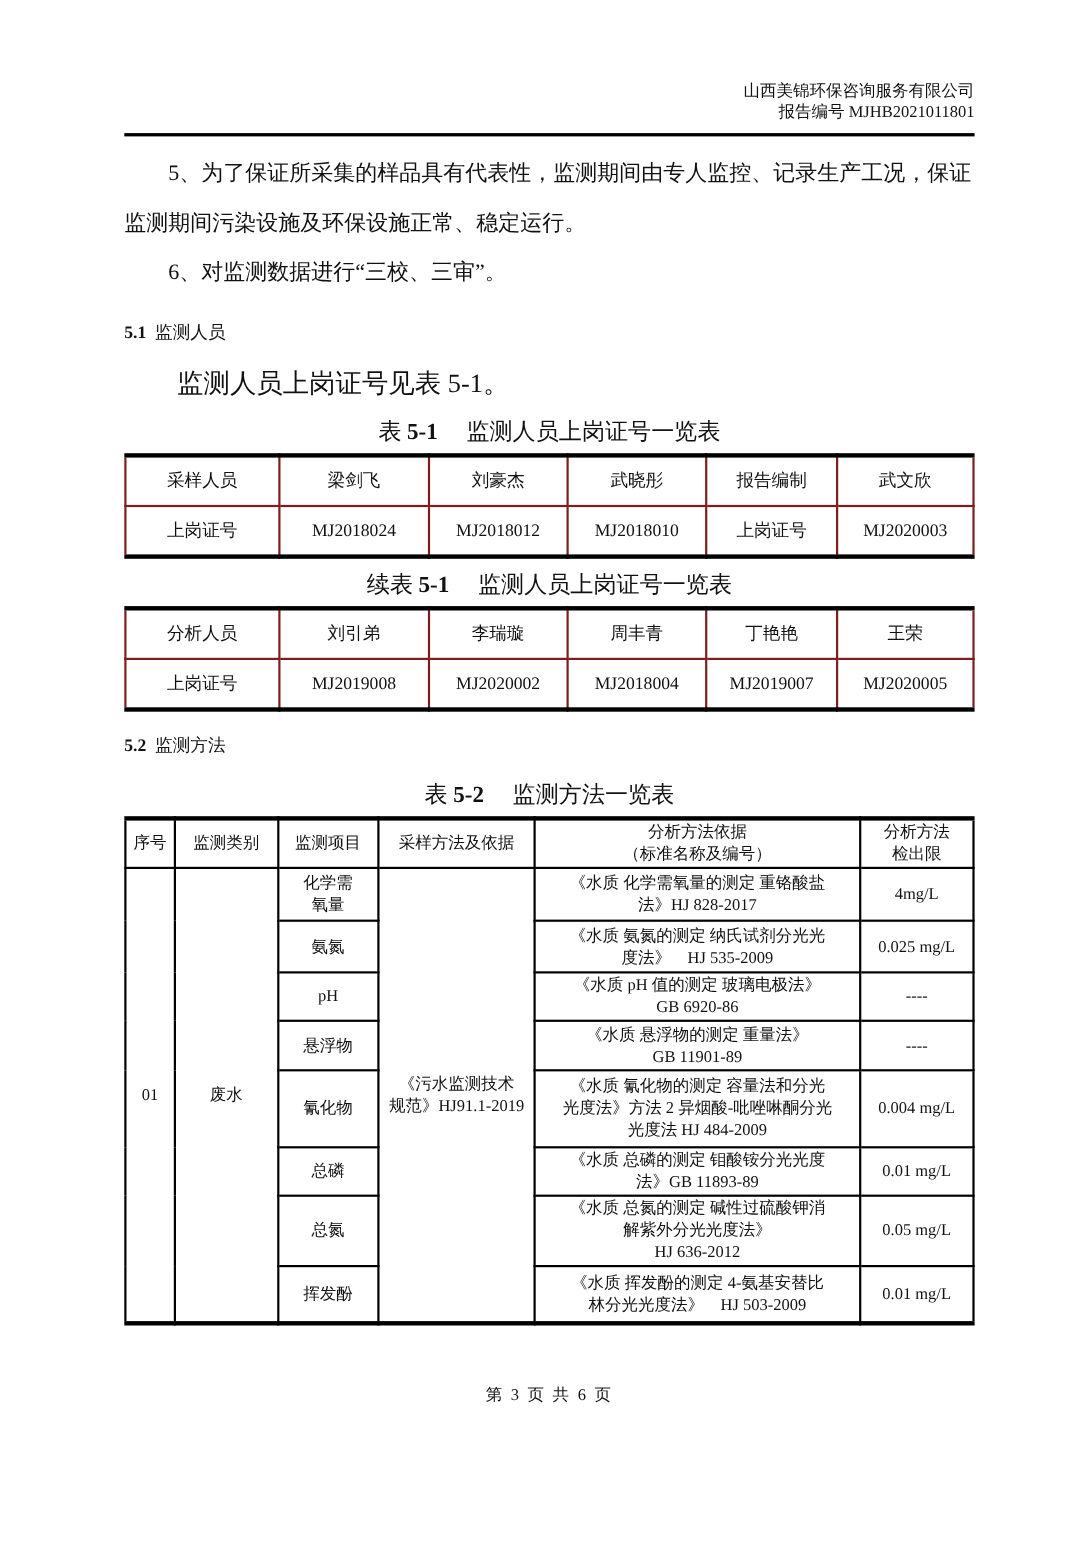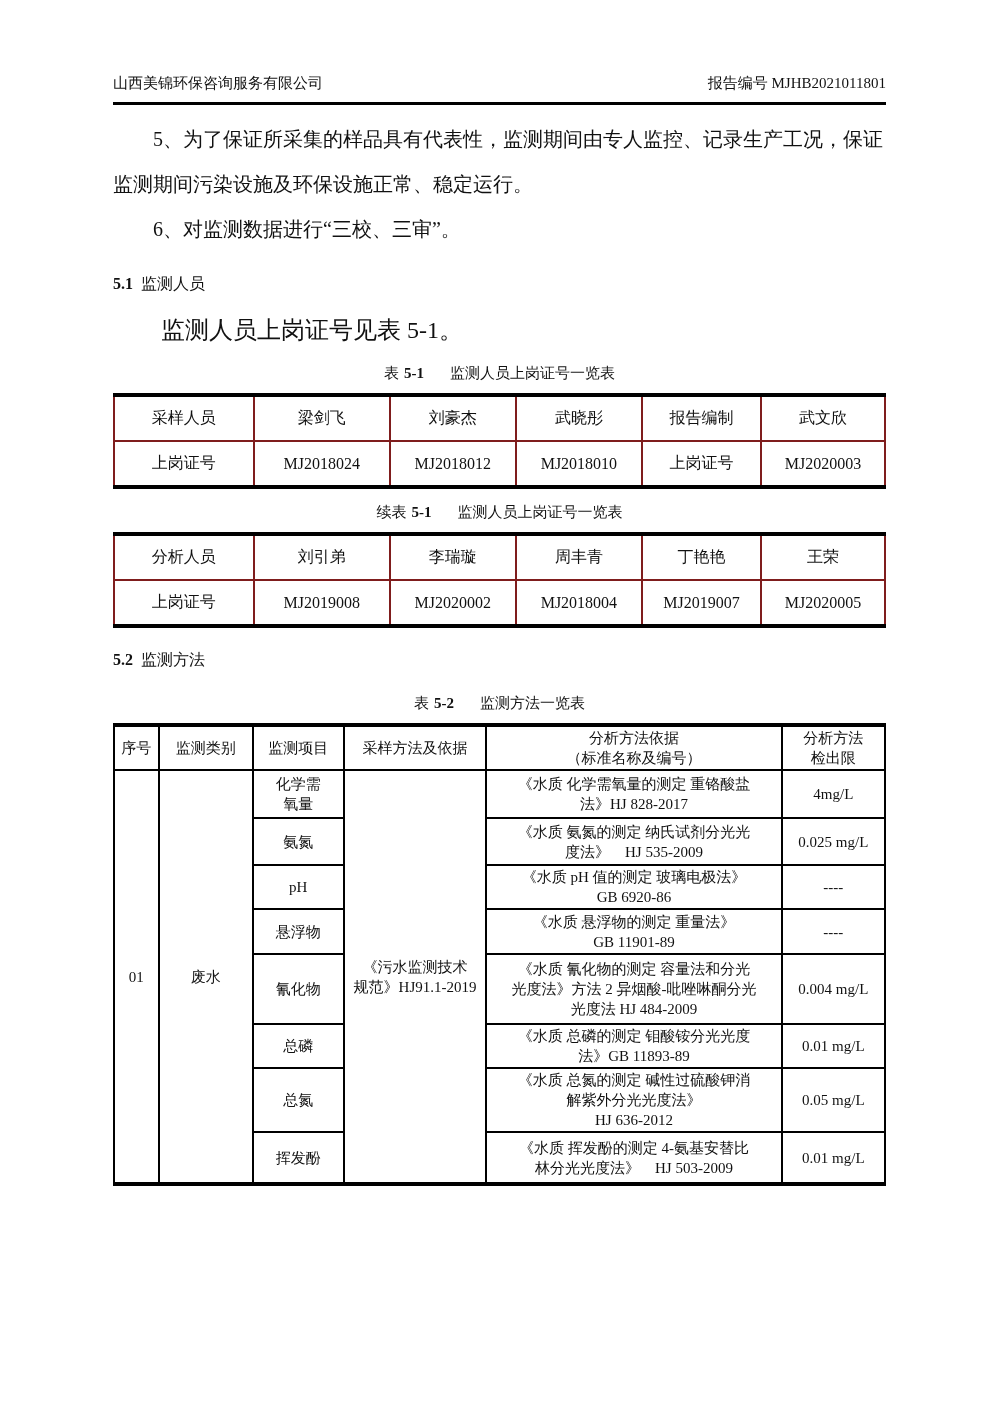--- a/index.html
+++ b/index.html
@@ -6,32 +6,32 @@
   body {
     width:992px; height:1403px; background:#ffffff; color:#111;
     font-family:"Liberation Serif","DejaVu Serif",serif;
     position:relative; overflow:hidden;
   }
   .content { width:773px; margin-left:113px; }
 
   .page-header {
     display:flex; justify-content:space-between; align-items:flex-end;
     padding-top:74px; padding-bottom:9px; border-bottom:3px solid #000;
-    font-size:15px; line-height:19px;
+    font-size:15px; line-height:19px;flex-direction:column;
   }
 
   .para { font-size:20px; line-height:45px; text-indent:2em; margin:0; }
   .para-first { margin-top:12px; }
 
   .section-heading { font-size:16px; line-height:40px; margin-top:12px;font-family:Liberation Serif, serif; }
   .section-no { font-weight:bold; margin-right:8px; }
 
   .para-intro { font-size:24px; line-height:40px; text-indent:2em; margin:6px 0 0 0; }
 
-  .table-caption { text-align:center; font-size:15px; margin:12px 0 9px 0; line-height:22px; }
+  .table-caption { text-align:center; font-size:21px; margin:12px 0 9px 0; line-height:22px; }
   .caption-no { font-weight:bold; margin-left:5px; }
   .caption-title { margin-left:26px; }
 
   table { border-collapse:collapse; width:100%; table-layout:fixed; }
   .t51 { border:2px solid #000; border-top:4px solid #000; border-bottom:4px solid #000; }
   .t51 td {
     border:2px solid #7f1d1d; text-align:center; vertical-align:middle;
     font-size:16px; height:43px; padding:0 2px; overflow:hidden;
   }
 
@@ -209,14 +209,15 @@
       </tr>
       <tr style="height:52px">
         <td>挥发酚</td>
         <td>《水质 挥发酚的测定 4-氨基安替比
 林分光光度法》　HJ 503-2009</td>
         <td>0.01 mg/L</td>
       </tr>
     </tbody>
   </table>
 
+  <div class="page-footer">第 3 页 共 6 页</div>
 
 </div>
 
 </body></html>

